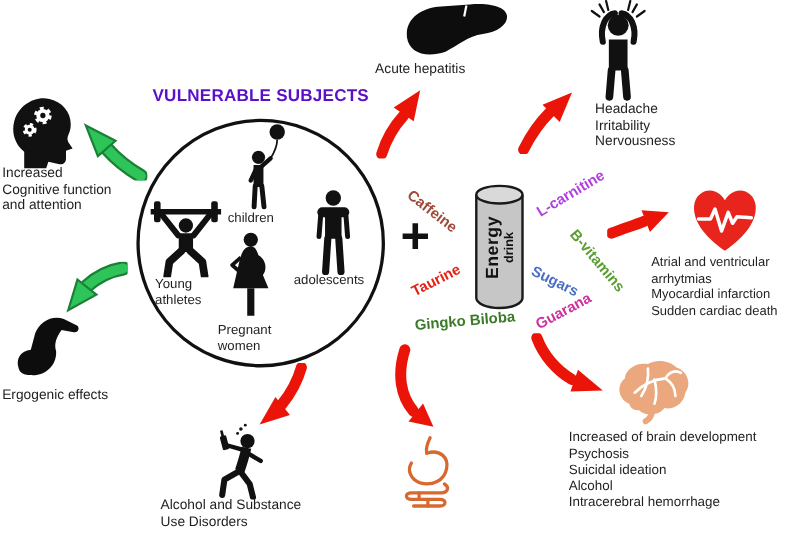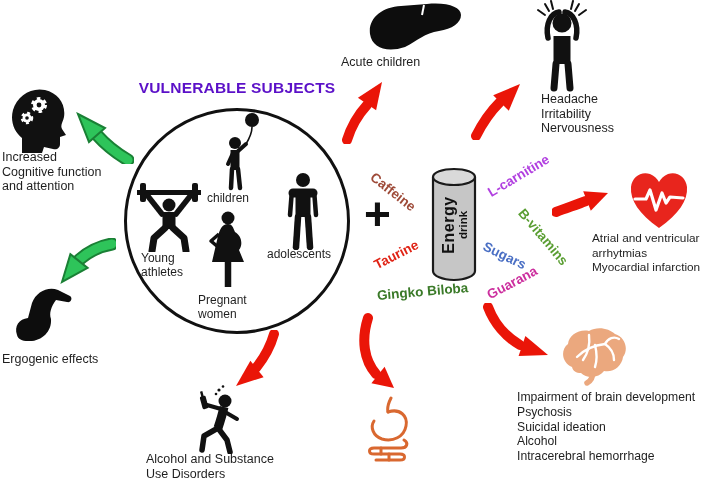--- a/index.html
+++ b/index.html
@@ -115,21 +115,21 @@
     </svg>
   </div>
   <div class="abs txt" style="left:2px;top:352px">Ergogenic effects</div>
 
   <div class="abs" style="left:367px;top:2px;width:96px;height:50px">
     <svg viewBox="0 0 96 50" width="96" height="50">
       <path d="M3,32 C1,16 15,5 34,4 L60,2 C80,0 94,5 94,13 C94,21 85,27 72,29 C58,31 50,39 38,45 C20,51 5,46 3,32 Z" fill="#0d0d0d"></path>
       <path d="M57,3 L55,13" stroke="#fff" stroke-width="2" fill="none"></path>
     </svg>
   </div>
-  <div class="abs txt" style="left:341px;top:55px">Acute children</div>
+  <div class="abs txt" style="left:341px;top:55px">Acute hepatitis</div>
   <div class="abs" style="left:340px;top:78px;width:52px;height:66px">
     <svg viewBox="0 0 52 66" width="52" height="66">
       <path d="M7,62 C11,49 17,38 27,27" stroke="#ea1508" stroke-width="10" fill="none" stroke-linecap="round"></path>
       <polygon points="42,4 36.1,32.2 17.9,19.8" fill="#ea1508"></polygon>
     </svg>
   </div>
 
   <div class="abs" style="left:470px;top:76px;width:62px;height:64px">
     <svg viewBox="0 0 62 64" width="62" height="64">
       <path d="M6,60 C12,48 20,36 30,26" stroke="#ea1508" stroke-width="10" fill="none" stroke-linecap="round"></path>
@@ -190,20 +190,21 @@
   <div class="abs" style="left:627px;top:170px;width:64px;height:62px">
     <svg viewBox="0 0 64 62" width="64" height="62">
       <path d="M32,58 C12,44 3,30 4,17 C5,7 14,1 23,4 C27,5.5 30,8.5 32,12 C34,8.5 37,5.5 41,4 C50,1 59,7 60,17 C61,30 52,44 32,58 Z" fill="#e8251d"></path>
       <path d="M8,29 H19 L23,20 L29,40 L35,23 L39,33 L43,27 L56,28" stroke="#fff" stroke-width="3.2" fill="none" stroke-linejoin="round" stroke-linecap="round"></path>
     </svg>
   </div>
   <div class="abs" style="left:592px;top:231px;font-size:11.8px;line-height:14.6px">
     <div>Atrial and ventricular</div>
     <div>arrhytmias</div>
     <div>Myocardial infarction</div>
+    <div>Sudden cardiac death</div>
   </div>
 
   <div class="abs" style="left:482px;top:303px;width:72px;height:60px">
     <svg viewBox="0 0 72 60" width="72" height="60">
       <path d="M6,4 C12,20 24,34 38,42" stroke="#ea1508" stroke-width="10" fill="none" stroke-linecap="round"></path>
       <polygon points="66,52 36.6,52.9 43.4,33.1" fill="#ea1508"></polygon>
     </svg>
   </div>
   <div class="abs" style="left:559px;top:327px;width:72px;height:60px">
     <svg viewBox="0 0 72 60" width="72" height="60">
@@ -212,21 +213,21 @@
         <path d="M18,30 C26,22 36,18 46,17"></path>
         <path d="M30,8 C31,16 29,26 24,33"></path>
         <path d="M46,17 C52,21 55,27 55,33"></path>
         <path d="M46,17 C49,11 55,9 60,12"></path>
         <path d="M36,18 C38,26 38,34 36,40"></path>
       </g>
       <path d="M34,44 C34,50 32,54 28,56" stroke="#eba87e" stroke-width="5.5" fill="none" stroke-linecap="round"></path>
     </svg>
   </div>
   <div class="abs" style="left:517px;top:390px;font-size:12.2px;line-height:14.8px">
-    <div>Impairment of brain development</div>
+    <div>Increased of brain development</div>
     <div>Psychosis</div>
     <div>Suicidal ideation</div>
     <div>Alcohol</div>
     <div>Intracerebral hemorrhage</div>
   </div>
 
   <div class="abs" style="left:356px;top:312px;width:52px;height:80px">
     <svg viewBox="0 0 52 80" width="52" height="80">
       <path d="M12,6 C5,28 8,48 20,62" stroke="#ea1508" stroke-width="10" fill="none" stroke-linecap="round"></path>
       <polygon points="38,76 15.4,71.2 28.6,54.8" fill="#ea1508"></polygon>

